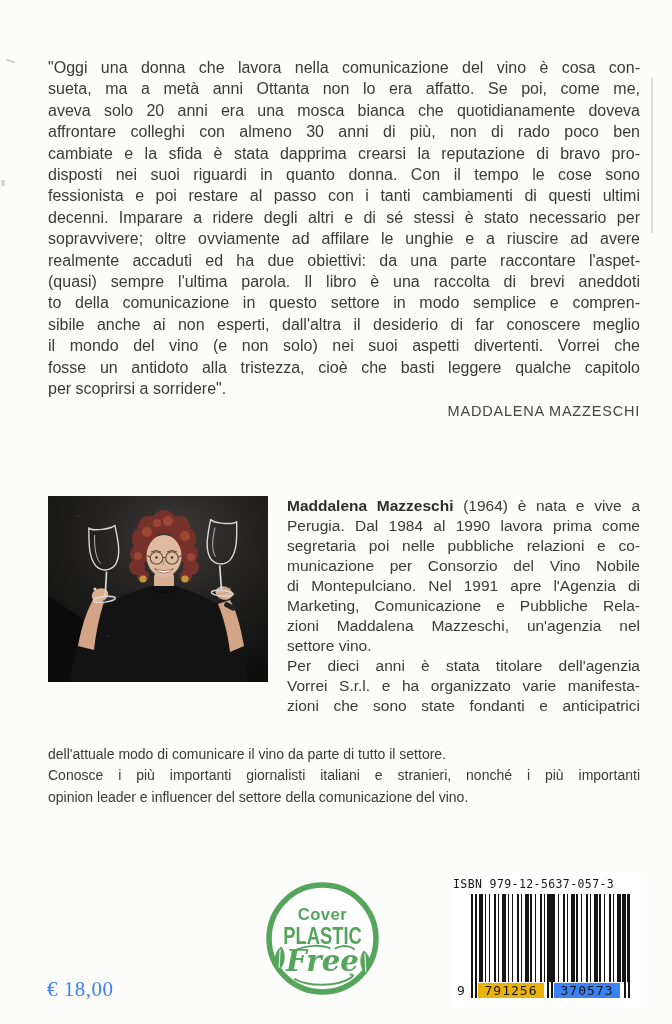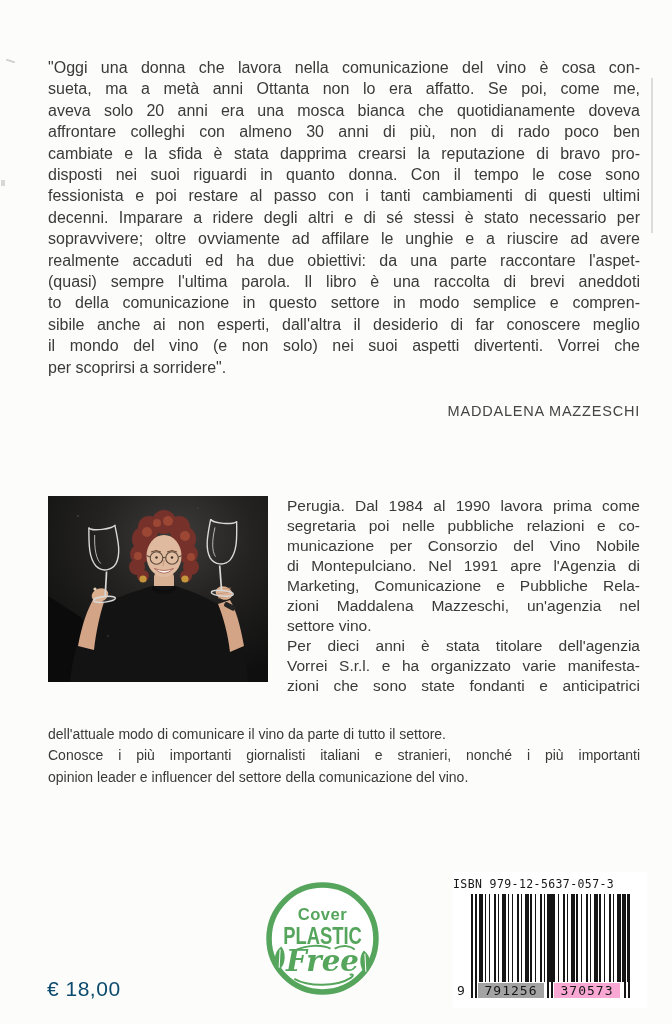--- a/index.html
+++ b/index.html
@@ -69,27 +69,27 @@
   .guard{position:absolute;top:22px;width:2px;height:104px;background:#151515;}
   .g1{left:18px;} .g2{left:21.5px;}
   .g3{left:94px;} .g4{left:97.5px;}
   .g5{left:171px;} .g6{left:174.5px;}
   .digits-row{
     position:absolute;top:110px;left:0;width:100%;height:18px;
     font-family:"DejaVu Sans Mono",monospace;
     font-size:13px;color:#161616;
   }
   .digit-first{position:absolute;left:4px;top:1px;}
-  .digit-g1{position:absolute;left:25px;top:1px;width:66px;text-align:center;background:#a3a3a3;letter-spacing:1px;}
-  .digit-g2{position:absolute;left:101px;top:1px;width:66px;text-align:center;background:#f9a8d4;letter-spacing:1px;}
+  .digit-g1{position:absolute;left:25px;top:1px;width:66px;text-align:center;background:#eab308;letter-spacing:1px;}
+  .digit-g2{position:absolute;left:101px;top:1px;width:66px;text-align:center;background:#3b82f6;letter-spacing:1px;}
   
   .price{
     position:absolute;left:47px;top:977px;
-    font-family:Liberation Sans, sans-serif;
-    font-size:21px;letter-spacing:0.5px;color:#0c4a6e;
+    font-family:Liberation Serif, serif;
+    font-size:21px;letter-spacing:0.5px;color:#3b82f6;
   }
   
   .scan-line{position:absolute;left:651px;top:78px;width:2px;height:155px;background:#dcdcd8;}
   .speck1{position:absolute;left:6px;top:60px;width:9px;height:2px;background:#cfcfcb;transform:rotate(18deg);}
   .speck2{position:absolute;left:1px;top:180px;width:4px;height:6px;background:#d8d8d4;}
 </style>
 </head>
 <body>
 
 <div class="page">
@@ -102,20 +102,21 @@
     <div class="jline">cambiate e la sfida è stata dapprima crearsi la reputazione di bravo pro-</div>
     <div class="jline">disposti nei suoi riguardi in quanto donna. Con il tempo le cose sono</div>
     <div class="jline">fessionista e poi restare al passo con i tanti cambiamenti di questi ultimi</div>
     <div class="jline">decenni. Imparare a ridere degli altri e di sé stessi è stato necessario per</div>
     <div class="jline">sopravvivere; oltre ovviamente ad affilare le unghie e a riuscire ad avere</div>
     <div class="jline">realmente accaduti ed ha due obiettivi: da una parte raccontare l'aspet-</div>
     <div class="jline">(quasi) sempre l'ultima parola. Il libro è una raccolta di brevi aneddoti</div>
     <div class="jline">to della comunicazione in questo settore in modo semplice e compren-</div>
     <div class="jline">sibile anche ai non esperti, dall'altra il desiderio di far conoscere meglio</div>
     <div class="jline">il mondo del vino (e non solo) nei suoi aspetti divertenti. Vorrei che</div>
+    <div class="jline">fosse un antidoto alla tristezza, cioè che basti leggere qualche capitolo</div>
     <div class="jline plain">per scoprirsi a sorridere".</div>
   </div>
 
   <div class="attribution">MADDALENA MAZZESCHI</div>
 
   <div class="bio">
     <div class="bio-row">
 
       <div class="bio-photo">
         <svg viewBox="0 0 220 186" preserveAspectRatio="none">
@@ -205,20 +206,21 @@
             <ellipse cx="177" cy="97" rx="11" ry="2.8" fill="rgba(255,255,255,0.06)"></ellipse>
           </g>
 
           <circle cx="30" cy="20" r="0.8" fill="#555"></circle>
           <circle cx="150" cy="12" r="0.7" fill="#4a4a4a"></circle>
           <circle cx="60" cy="140" r="0.8" fill="#454545"></circle>
         </svg>
       </div>
 
       <div class="bio-col">
+        <div class="jline"><b>Maddalena Mazzeschi</b> <span>(1964) è nata e vive a</span></div>
         <div class="jline">Perugia. Dal 1984 al 1990 lavora prima come</div>
         <div class="jline">segretaria poi nelle pubbliche relazioni e co-</div>
         <div class="jline">municazione per Consorzio del Vino Nobile</div>
         <div class="jline">di Montepulciano. Nel 1991 apre l'Agenzia di</div>
         <div class="jline">Marketing, Comunicazione e Pubbliche Rela-</div>
         <div class="jline">zioni Maddalena Mazzeschi, un'agenzia nel</div>
         <div class="jline plain">settore vino.</div>
         <div class="jline">Per dieci anni è stata titolare dell'agenzia</div>
         <div class="jline">Vorrei S.r.l. e ha organizzato varie manifesta-</div>
         <div class="jline">zioni che sono state fondanti e anticipatrici</div>

